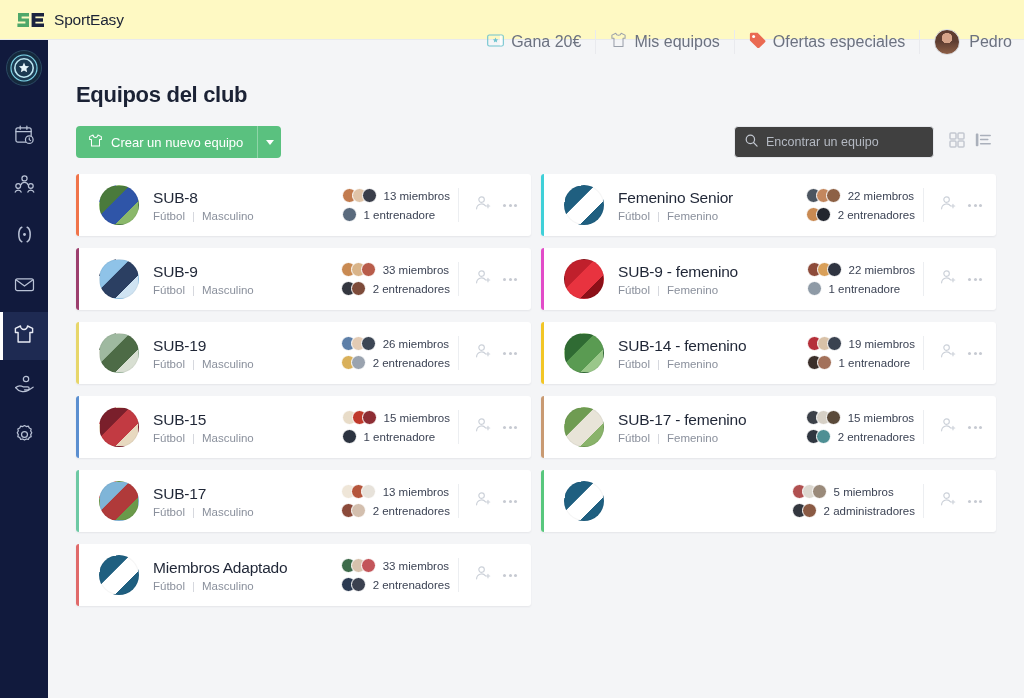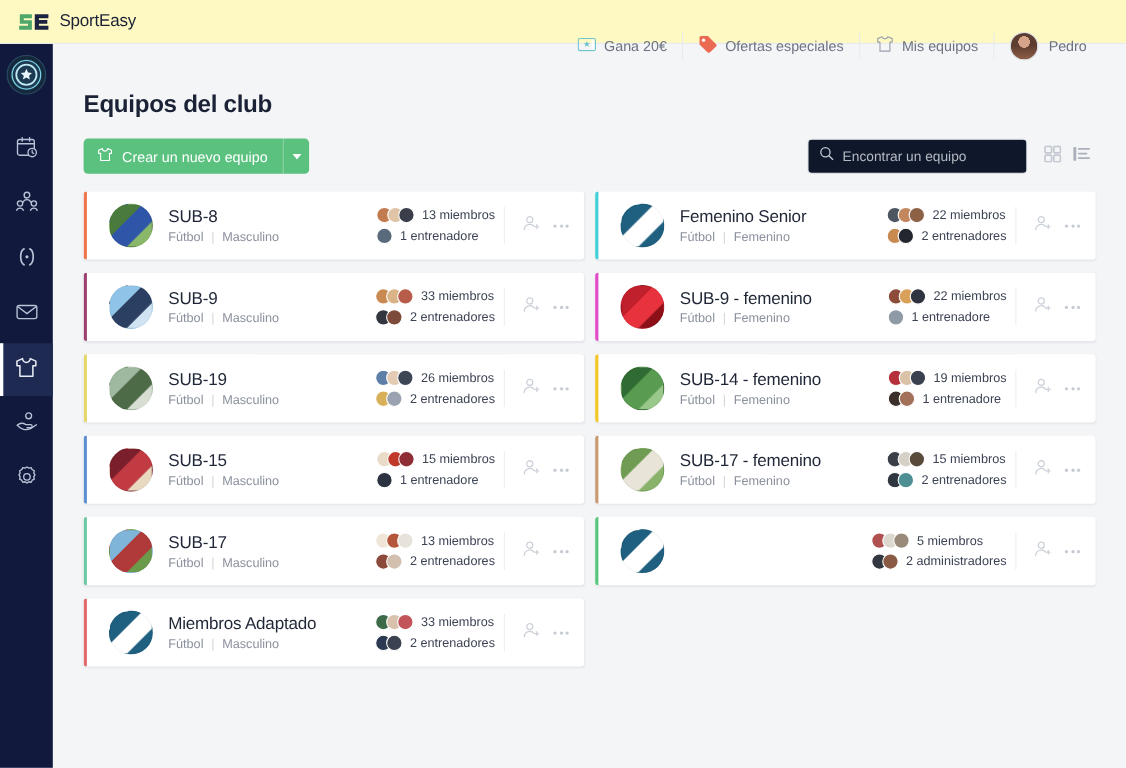--- a/index.html
+++ b/index.html
@@ -25,26 +25,26 @@
     font-size: 15.5px; color: #1b2235; letter-spacing: -0.2px;
     margin-left: 8px; font-weight: 400;
   }
   .brand-name b { font-weight: 400; }
 
   .topnav { margin-left: auto; display: flex; align-items: center; height: 40px; }
   .topnav-item {
     display: flex; align-items: center; gap: 7px;
     padding: 0 14px; height: 24px;
     border-left: 1px solid #e9eaee;
-    font-size: 13px; color: #6c7280; white-space: nowrap;
+    font-size: 16px; color: #6c7280; white-space: nowrap;
     cursor: pointer;
     margin-top: 44px;
   }
   .topnav-item:first-child { border-left: none; }
-  .topnav-item.user { padding-right: 36px; gap: 9px; justify-content: flex-end; }
+  .topnav-item.user { padding-right: 12px; gap: 9px; justify-content: flex-end; }
   .avatar-me {
     width: 26px; height: 26px; border-radius: 50%;
     background: radial-gradient(circle at 50% 34%, #d6a48a 0 26%, transparent 27%),
                 linear-gradient(180deg, #5e3d31 0 48%, #8d5f46 100%);
     border: 1px solid #dcdee3;
     flex: none;
   }
 
   
   .sidebar {
@@ -108,21 +108,21 @@
   .caret-dn {
     width: 0; height: 0;
     border-left: 4px solid transparent;
     border-right: 4px solid transparent;
     border-top: 5px solid #ffffff;
   }
 
   .right-controls { margin-left: auto; display: flex; align-items: center; gap: 10px; }
   .search-box {
     width: 200px; height: 32px;
-    background: #0f172a; border: 1px solid #e6e8ec; border-radius: 4px;
+    background: #404040; border: 1px solid #e6e8ec; border-radius: 4px;
     display: flex; align-items: center; padding: 0 10px; gap: 8px;
   }
   .search-box input {
     border: none; outline: none; background: transparent;
     font-size: 12.5px; color: #9aa0ab; width: 100%;
     font-family: "Liberation Sans", sans-serif;
   }
   .search-box input::placeholder { color: #b4b9c2; }
   .view-toggle { display: flex; }
   .vt-btn {
@@ -214,35 +214,35 @@
           <rect x="0.7" y="1" width="15.6" height="11" rx="1.6" fill="none" stroke="#6fc4cf" stroke-width="1.1"></rect>
           <path d="M8.5 3.4 l0.8 1.8 1.9 0.2 -1.45 1.3 0.42 1.9 -1.67-1 -1.67 1 0.42-1.9 -1.45-1.3 1.9-0.2 Z" fill="#6fc4cf"></path>
           <path d="M13.4 1.6 v9.8 M14.8 1.6 v9.8" stroke="#ffffff" stroke-width="1"></path>
         </svg>
       </span>
       <span>Gana 20€</span>
     </div>
 
     <div class="topnav-item">
       <span>
+        <svg width="17" height="16" viewBox="0 0 18 17">
+          <path d="M6.2 1.4 L2 3.3 v3.4 h2.2 V15.4 h9.6 V6.7 H16 V3.3 L11.8 1.4 a2.9 2.9 0 0 1 -5.6 0 Z" fill="none" stroke="#9aa0ab" stroke-width="1.1" stroke-linejoin="round"></path>
+        </svg>
+      </span>
+      <span>Mis equipos</span>
+    </div>
+
+    <div class="topnav-item">
+      <span>
         <svg width="17" height="16" viewBox="0 0 17 16">
           <path d="M8.6 0.8 L16 8.2 a1.4 1.4 0 0 1 0 2 L10.3 15.8 a1.4 1.4 0 0 1 -2 0 L0.9 8.4 V2.2 a1.4 1.4 0 0 1 1.4 -1.4 Z" fill="#ea6a52"></path>
           <circle cx="4.6" cy="4.5" r="1.5" fill="#ffffff"></circle>
         </svg>
       </span>
       <span>Ofertas especiales</span>
-    </div>
-
-    <div class="topnav-item">
-      <span>
-        <svg width="17" height="16" viewBox="0 0 18 17">
-          <path d="M6.2 1.4 L2 3.3 v3.4 h2.2 V15.4 h9.6 V6.7 H16 V3.3 L11.8 1.4 a2.9 2.9 0 0 1 -5.6 0 Z" fill="none" stroke="#9aa0ab" stroke-width="1.1" stroke-linejoin="round"></path>
-        </svg>
-      </span>
-      <span>Mis equipos</span>
     </div>
 
     <div class="topnav-item user">
       <span class="avatar-me"></span>
       <span>Pedro</span>
     </div>
   </div>
 </div>
 
 <div class="sidebar">

